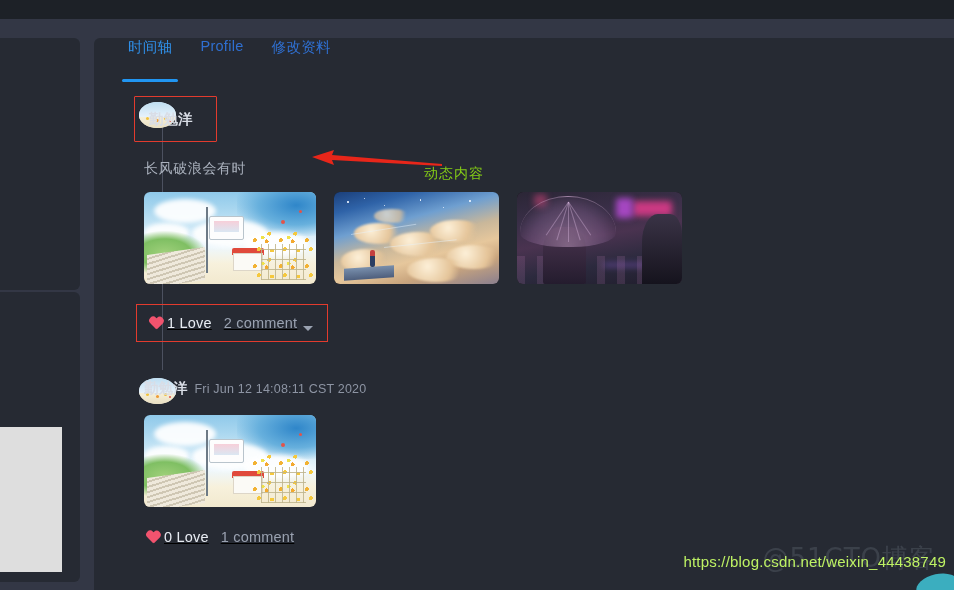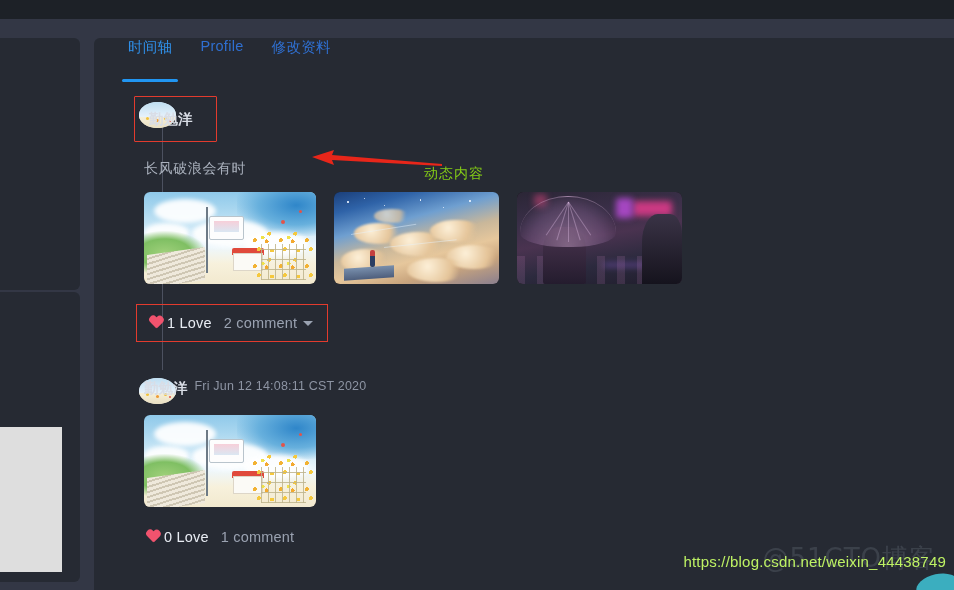--- a/index.html
+++ b/index.html
@@ -74,21 +74,21 @@
     overflow: hidden;
     background: linear-gradient(170deg,#cfe6f5 0%, #e6f1fa 38%, #f4efe0 62%, #efe7d2 100%);
   }
   .avatar .av-sky { position:absolute; left:0; top:0; width:100%; height:58%;
      background: linear-gradient(180deg,#bfdef2,#e7f2fb); }
   .avatar .av-ground { position:absolute; left:0; bottom:0; width:100%; height:44%;
      background: linear-gradient(180deg,#f6f0d9,#e9dfc2); }
   .avatar .av-dot { position:absolute; border-radius:50%; }
 
   .entry-head {
-    position: relative; display: inline-flex; align-items: flex-start;
+    position: relative; display: inline-flex; align-items: center;
     padding: 3px 2px 3px 2px;
   }
   .author { font-size: 14.5px; color: #d9dde6; font-weight: 700; margin-right: 7px; }
   .stamp  { font-size: 12.5px; color: #8d94a3; letter-spacing: .2px; }
 
   .entry-head.boxed {
     border: 1.6px solid #e23b2e;
     padding: 13px 16px 12px 14px;
     border-radius: 1px;
     margin-left: -8px;
@@ -161,21 +161,21 @@
   .cy .umb-rib { position:absolute; left:50%; top:10%; width:1px; height:80%;
     background: rgba(235,200,240,.35); transform-origin: top center; }
   .cy .person-l { position:absolute; left:16%; bottom:0; width:26%; height:62%;
     background: linear-gradient(180deg,#4b3550,#241c2e); border-radius: 38% 38% 4% 4%; }
   .cy .person-r { position:absolute; right:0%; bottom:0; width:24%; height:76%;
     background: linear-gradient(180deg,#3a3346,#15131d); border-radius: 40% 30% 0 0; }
   .cy .wet { position:absolute; left:0; bottom:0; width:100%; height:30%;
     background: repeating-linear-gradient(90deg, rgba(200,130,190,.16) 0 8px, rgba(0,0,0,0) 8px 20px); }
 
   
-  .lovebar { display: inline-flex; align-items: center; margin: 20px 0 0 2px; padding: 2px; }
+  .lovebar { display: inline-flex; align-items: flex-end; margin: 20px 0 0 2px; padding: 2px; text-decoration: underline; }
   .lovebar.boxed {
     border: 1.6px solid #e23b2e; padding: 10px 14px 10px 12px; margin-left: -6px;
   }
   .heart { width: 15px; height: 14px; position: relative; display: inline-block; margin-right: 3px; }
   .heart::before, .heart::after {
     content: ""; position: absolute; top: 0; width: 7.6px; height: 12px;
     background: #f1536e; border-radius: 7.6px 7.6px 0 0;
   }
   .heart::before { left: 7.4px; transform: rotate(-45deg); transform-origin: 0 100%; }
   .heart::after  { left: 0;     transform: rotate(45deg);  transform-origin: 100% 100%; }

